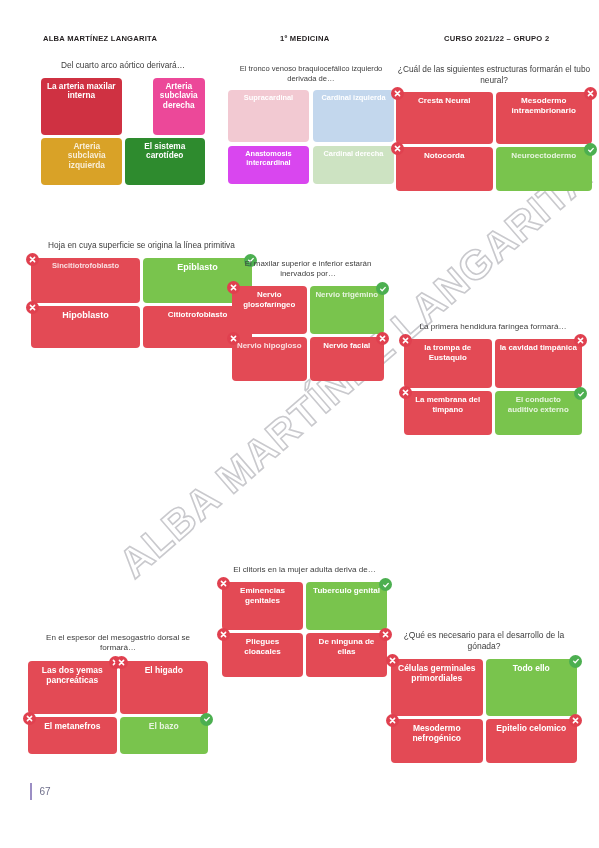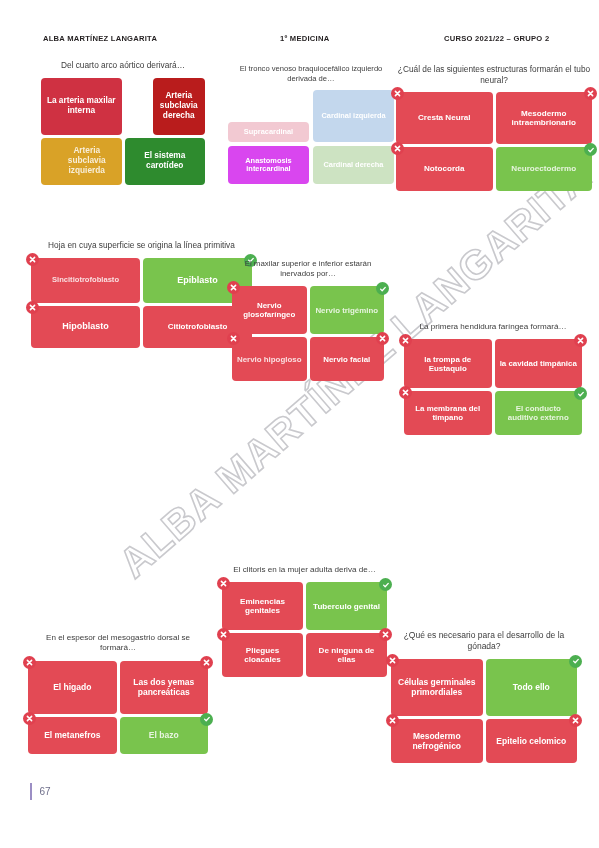--- a/index.html
+++ b/index.html
@@ -68,35 +68,34 @@
   .q-grid {
     display: grid;
     grid-template-columns: 1fr 1fr;
     column-gap: 3px;
     row-gap: 3px;
   }
   .q-card {
     position: relative;
     border-radius: 4px;
     display: flex;
-    align-items: center;
     justify-content: center;
     text-align: center;
     color: #ffffff;
     font-weight: bold;
     line-height: 1.18;
     padding: 4px 5px;
     box-sizing: border-box;
     overflow: visible;
   }
   .q-card .lbl { display: block; width: 100%; }
 
   .c-red    { background: #e34a55; }
   .c-green  { background: #79c44d; }
-  .c-blue   { background: #b91c1c; margin-left: 28px; }
+  .c-blue   { background: #ec4899; margin-left: 28px; }
   .c-yellow { background: #d9a227; padding-left: 16px; }
   .c-crimson{ background: #cf3142; }
   .c-darkgreen { background: #2e8b2e; }
   .c-pink   { background: #f2c9d2; }
   .c-ltblue { background: #c3d7ed; }
   .c-ochre  { background: #d946ef; }
   .c-paleg  { background: #cde3c2; }
 
   .faded { color: rgba(255,255,255,0.82); }
 
@@ -164,21 +163,21 @@
       </div>
     <div class="q-card c-darkgreen" style="font-size:8.3px;">
         <span class="lbl">El sistema carotídeo</span>
       </div>
   </div>
 </div>
 
 <div class="quiz-block" style="left:228px; top:64px; width:166px;">
   <div class="q-title" style="font-size:7.6px;">El tronco venoso braquiocefálico izquierdo derivada de…</div>
   <div class="q-grid" style="grid-template-rows:52px 38px; column-gap:4px; row-gap:4px;">
-    <div class="q-card c-pink" style="font-size:7.4px;margin-top:32px;">
+    <div class="q-card c-pink" style="font-size:7.4px;">
         <span class="lbl">Supracardinal</span>
       </div>
     <div class="q-card c-ltblue" style="font-size:7.4px;">
         <span class="lbl">Cardinal izquierda</span>
       </div>
     <div class="q-card c-ochre" style="font-size:7.4px;">
         <span class="lbl">Anastomosis intercardinal</span>
       </div>
     <div class="q-card c-paleg" style="font-size:7.4px;">
         <span class="lbl">Cardinal derecha</span>
@@ -373,34 +372,34 @@
         </span>
       <span class="lbl">De ninguna de ellas</span>
     </div>
   </div>
 </div>
 
 <div class="quiz-block" style="left:28px; top:633px; width:180px;">
   <div class="q-title" style="font-size:8.1px;">En el espesor del mesogastrio dorsal se formará…</div>
   <div class="q-grid" style="grid-template-rows:53px 37px;">
     <div class="q-card c-red" style="font-size:8.5px;">
+      <span class="badge badge-x badge-right">
+          <svg width="7" height="7" viewBox="0 0 10 10">
+            <path d="M2 2 L8 8 M8 2 L2 8" stroke="#ffffff" stroke-width="2.2" stroke-linecap="round"></path>
+          </svg>
+        </span>
+      <span class="lbl">Las dos yemas pancreáticas</span>
+    </div>
+    <div class="q-card c-red" style="font-size:8.5px;">
       <span class="badge badge-x badge-left">
           <svg width="7" height="7" viewBox="0 0 10 10">
             <path d="M2 2 L8 8 M8 2 L2 8" stroke="#ffffff" stroke-width="2.2" stroke-linecap="round"></path>
           </svg>
         </span>
       <span class="lbl">El higado</span>
-    </div>
-    <div class="q-card c-red" style="font-size:8.5px;">
-      <span class="badge badge-x badge-right">
-          <svg width="7" height="7" viewBox="0 0 10 10">
-            <path d="M2 2 L8 8 M8 2 L2 8" stroke="#ffffff" stroke-width="2.2" stroke-linecap="round"></path>
-          </svg>
-        </span>
-      <span class="lbl">Las dos yemas pancreáticas</span>
     </div>
     <div class="q-card c-red" style="font-size:8.5px;">
       <span class="badge badge-x badge-left">
           <svg width="7" height="7" viewBox="0 0 10 10">
             <path d="M2 2 L8 8 M8 2 L2 8" stroke="#ffffff" stroke-width="2.2" stroke-linecap="round"></path>
           </svg>
         </span>
       <span class="lbl">El metanefros</span>
     </div>
     <div class="q-card c-green faded" style="font-size:8.5px;">

